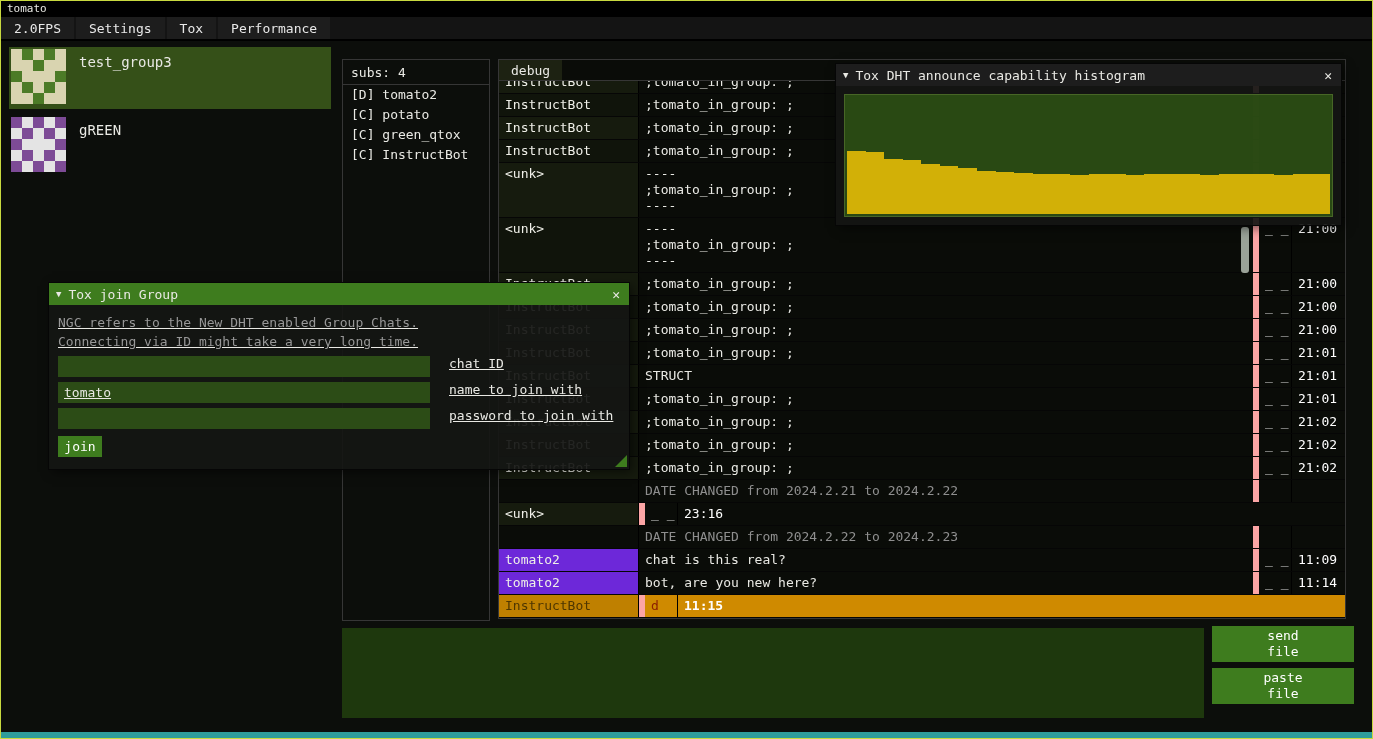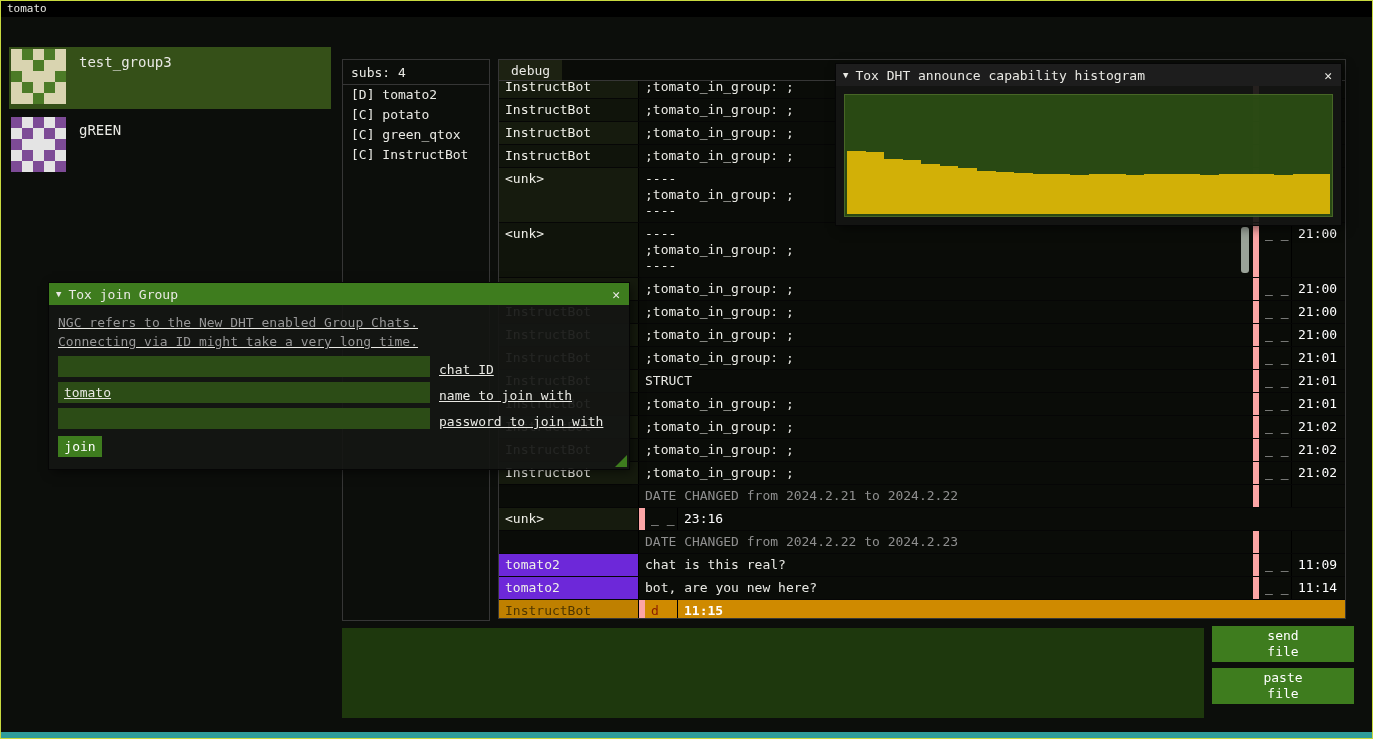--- a/index.html
+++ b/index.html
@@ -25,21 +25,21 @@
   .members-panel{position:absolute;left:341px;top:58px;width:148px;height:562px;
     border:1px solid #363636;box-sizing:border-box;}
   .members-header{padding:5px 8px 4px;border-bottom:1px solid #363636;}
   .member-item{padding:1px 8px;line-height:18px;white-space:nowrap;}
   
   .chat-panel{position:absolute;left:497px;top:58px;width:848px;height:560px;
     border:1px solid #363636;box-sizing:border-box;background:#0a0c08;}
   .tabbar{height:21px;border-bottom:1px solid #363636;display:flex;box-sizing:border-box;}
   .tab{padding:2px 12px;background:#1d2212;line-height:17px;}
   .messages{position:absolute;left:0;right:0;top:21px;bottom:0;overflow:hidden;
-    display:flex;flex-direction:column;justify-content:center;}
+    display:flex;flex-direction:column;justify-content:flex-end;}
   .msg-row{display:flex;align-items:stretch;border-bottom:1px solid #060606;background:#0a0c08;flex:none;}
   .cell{padding:3px 6px;line-height:16px;box-sizing:border-box;}
   .cell-name{width:140px;flex:none;background:#161b0e;border-right:1px solid #000;
     color:#efefe8;overflow:hidden;white-space:nowrap;}
   .msg-row:nth-child(even) .cell-name{background:#10140b;}
   .cell-text{flex:1;white-space:pre-line;overflow:hidden;}
   .cell-marks{width:38px;flex:none;border-left:6px solid #fca5a5;color:#d6d6d6;white-space:pre;}
   .cell-time{width:54px;flex:none;border-left:1px solid #000;color:#fff;}
   .msg-row.date .cell-text{color:#8f8f8f;}
   .msg-row.date .cell-name{background:transparent;}
@@ -70,39 +70,45 @@
   .win-title-text{flex:1;white-space:nowrap;}
   .collapse{font-size:9px;line-height:9px;}
   .close{font-size:13px;cursor:pointer;padding:0 2px;}
   .win-body{position:absolute;left:0;right:0;top:22px;bottom:0;
     background:rgba(20,22,19,0.93);padding:8px;box-sizing:border-box;text-decoration:underline;}
   .plot{width:100%;height:100%;box-sizing:border-box;background:rgba(43,78,19,0.92);
     border:1px solid rgba(150,180,90,0.28);display:flex;align-items:flex-end;padding:2px;}
   .hist-bar{flex:1;}
   .join-body{padding:8px 9px;}
   .hint{color:#989898;line-height:19px;}
-  .field-row{display:flex;align-items:flex-end;margin-top:5px;height:21px;}
+  .field-row{display:flex;align-items:flex-start;margin-top:5px;height:21px;gap:10px;}
   .field{width:372px;height:21px;background:#2c4c16;border:none;outline:none;
     color:#e9e9e4;font-family:inherit;font-size:13px;padding:0 6px;box-sizing:border-box;}
   .field-label{margin-left:9px;white-space:nowrap;}
   .join-btn{margin-top:7px;width:44px;height:21px;background:#3e7c1e;border:none;
     color:#fff;font-family:inherit;font-size:13px;padding:0;cursor:pointer;}
   .grip{position:absolute;right:2px;bottom:2px;width:0;height:0;
     border-left:12px solid transparent;border-bottom:12px solid #3e7c1e;}
   .bottom-strip{position:absolute;left:0;right:0;bottom:0;height:6px;background:#2f9d9b;}
 </style>
 </head>
 <body>
 
 <div class="window">
 
   <div class="titlebar">
     <span>tomato</span>
   </div>
 
+  <div class="menubar">
+    <div class="menu-item">2.0FPS</div>
+    <div class="menu-item">Settings</div>
+    <div class="menu-item">Tox</div>
+    <div class="menu-item">Performance</div>
+  </div>
 
   <div class="groups">
     <div class="group-item selected">
       <div class="avatar">
           <div style="background: rgb(217, 212, 176);"></div>
           <div style="background: rgb(76, 123, 39);"></div>
           <div style="background: rgb(217, 212, 176);"></div>
           <div style="background: rgb(76, 123, 39);"></div>
           <div style="background: rgb(217, 212, 176);"></div>
           <div style="background: rgb(217, 212, 176);"></div>

